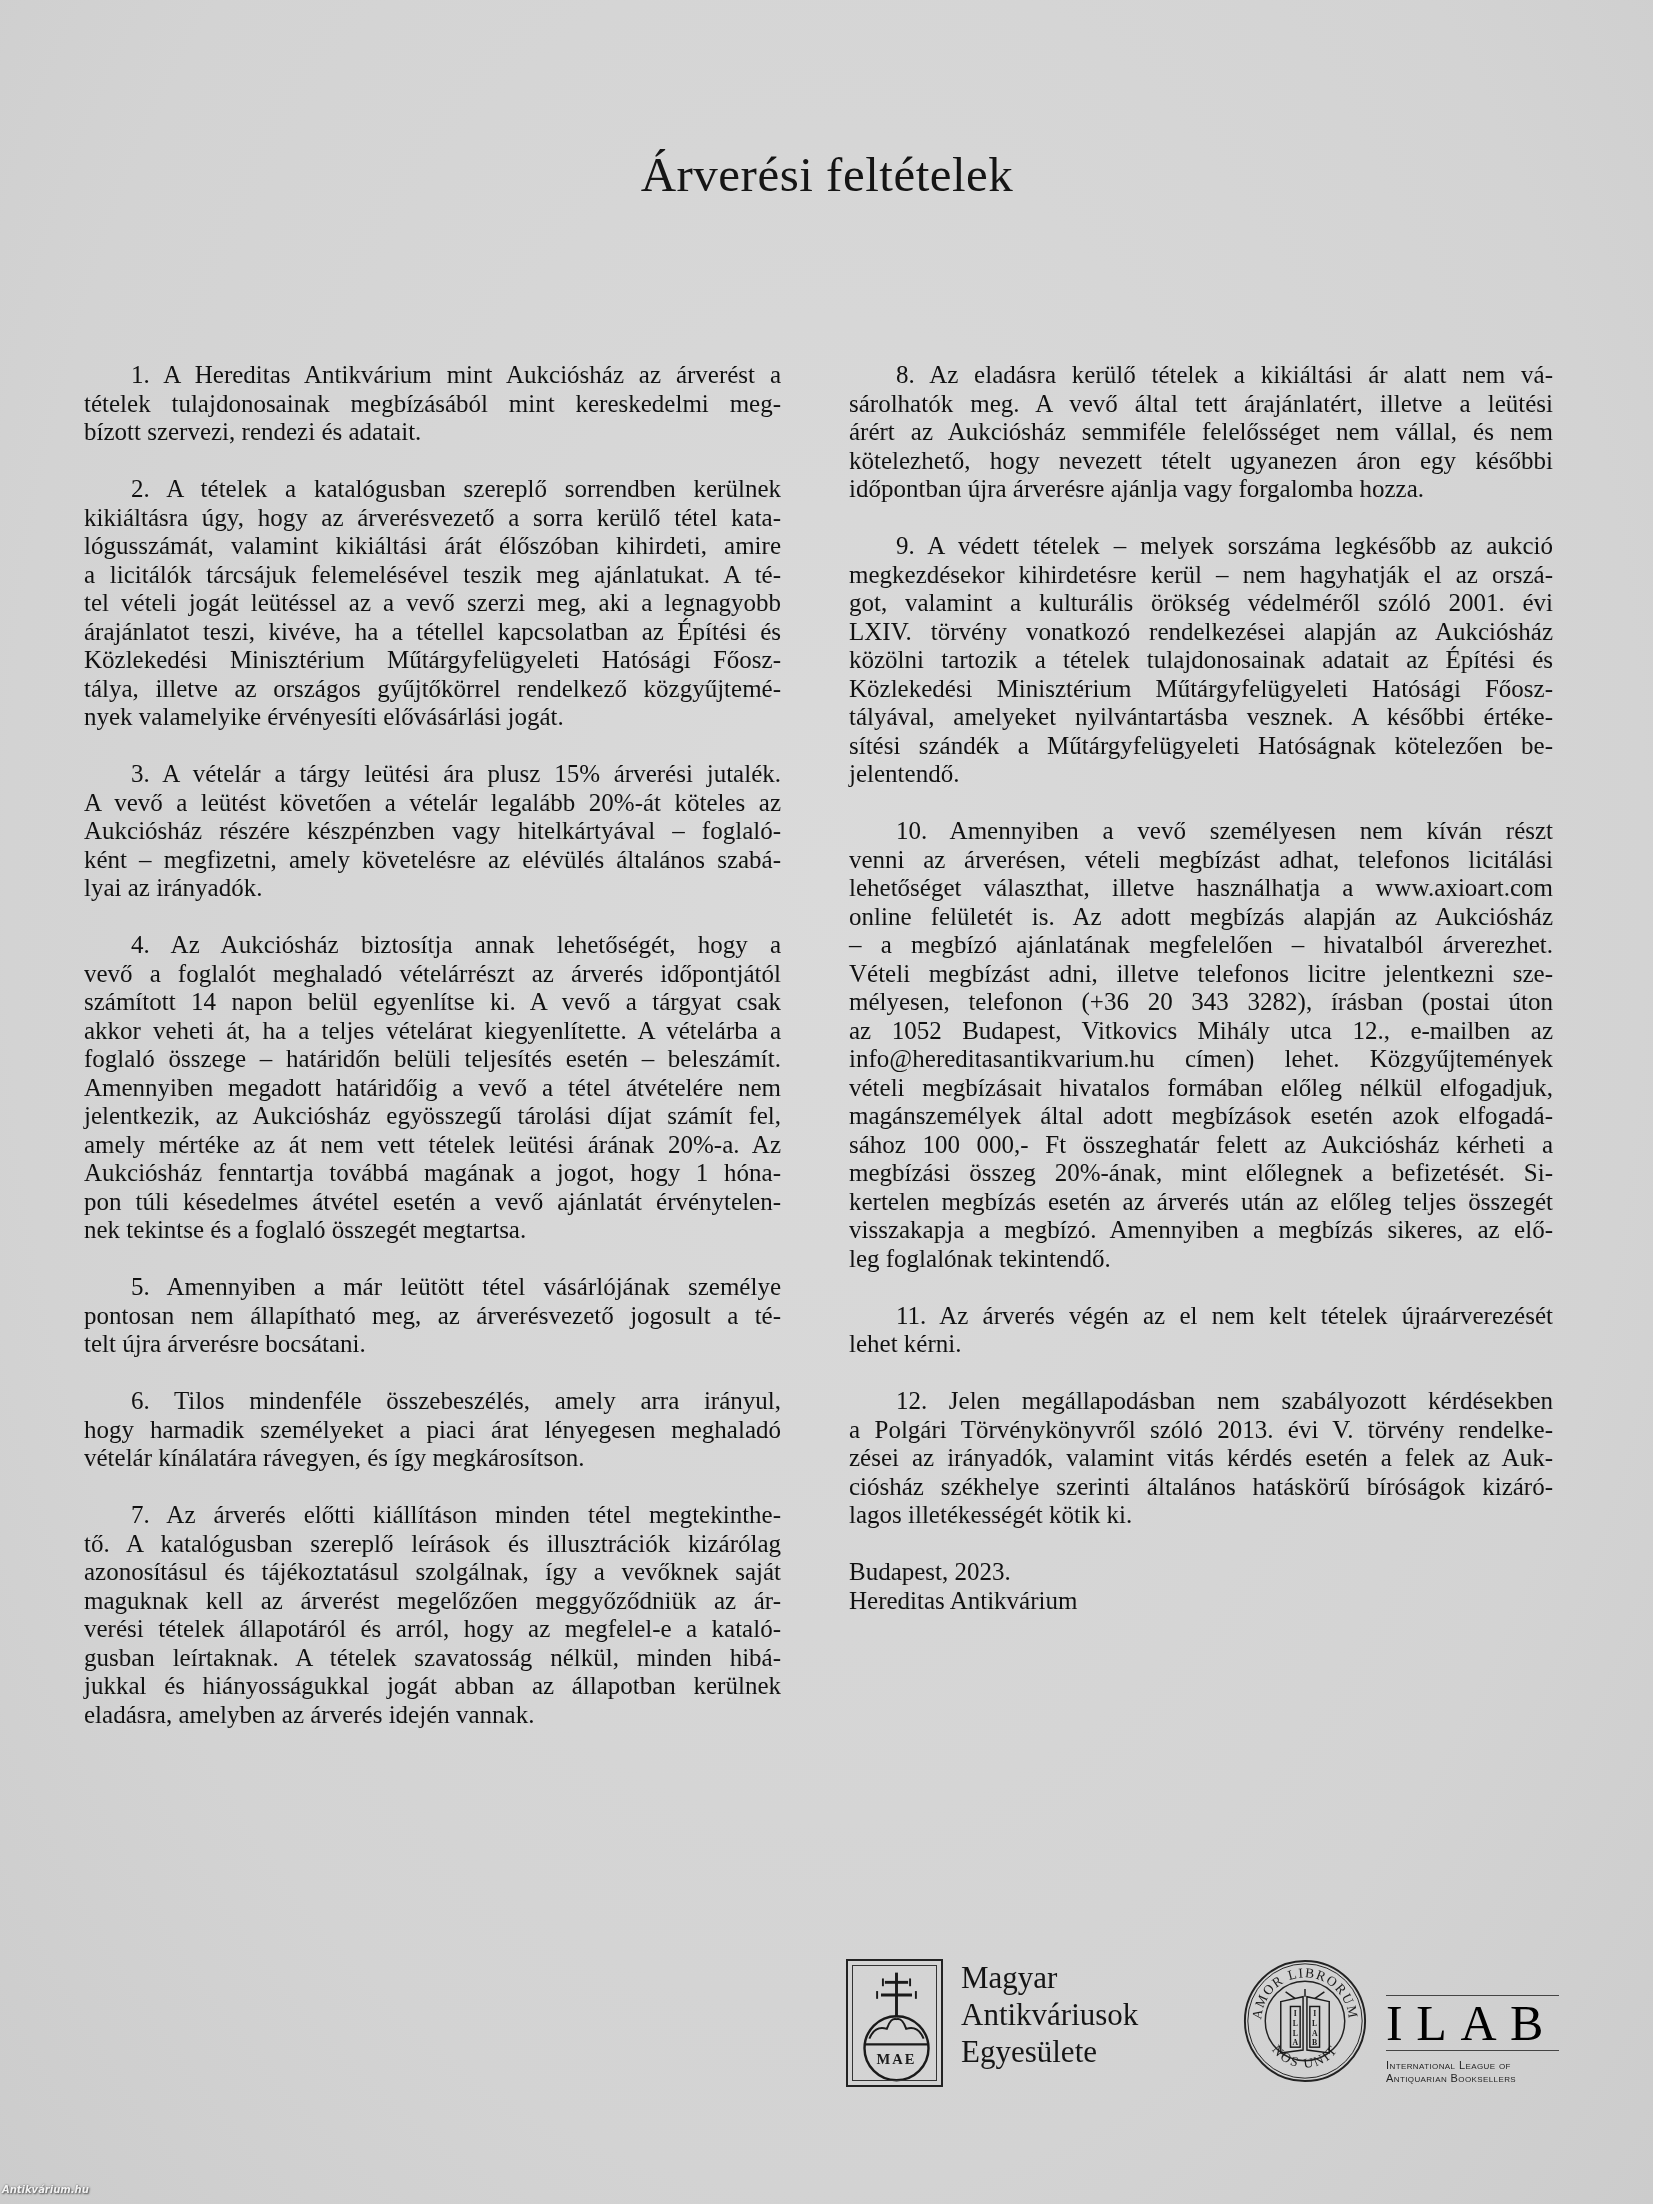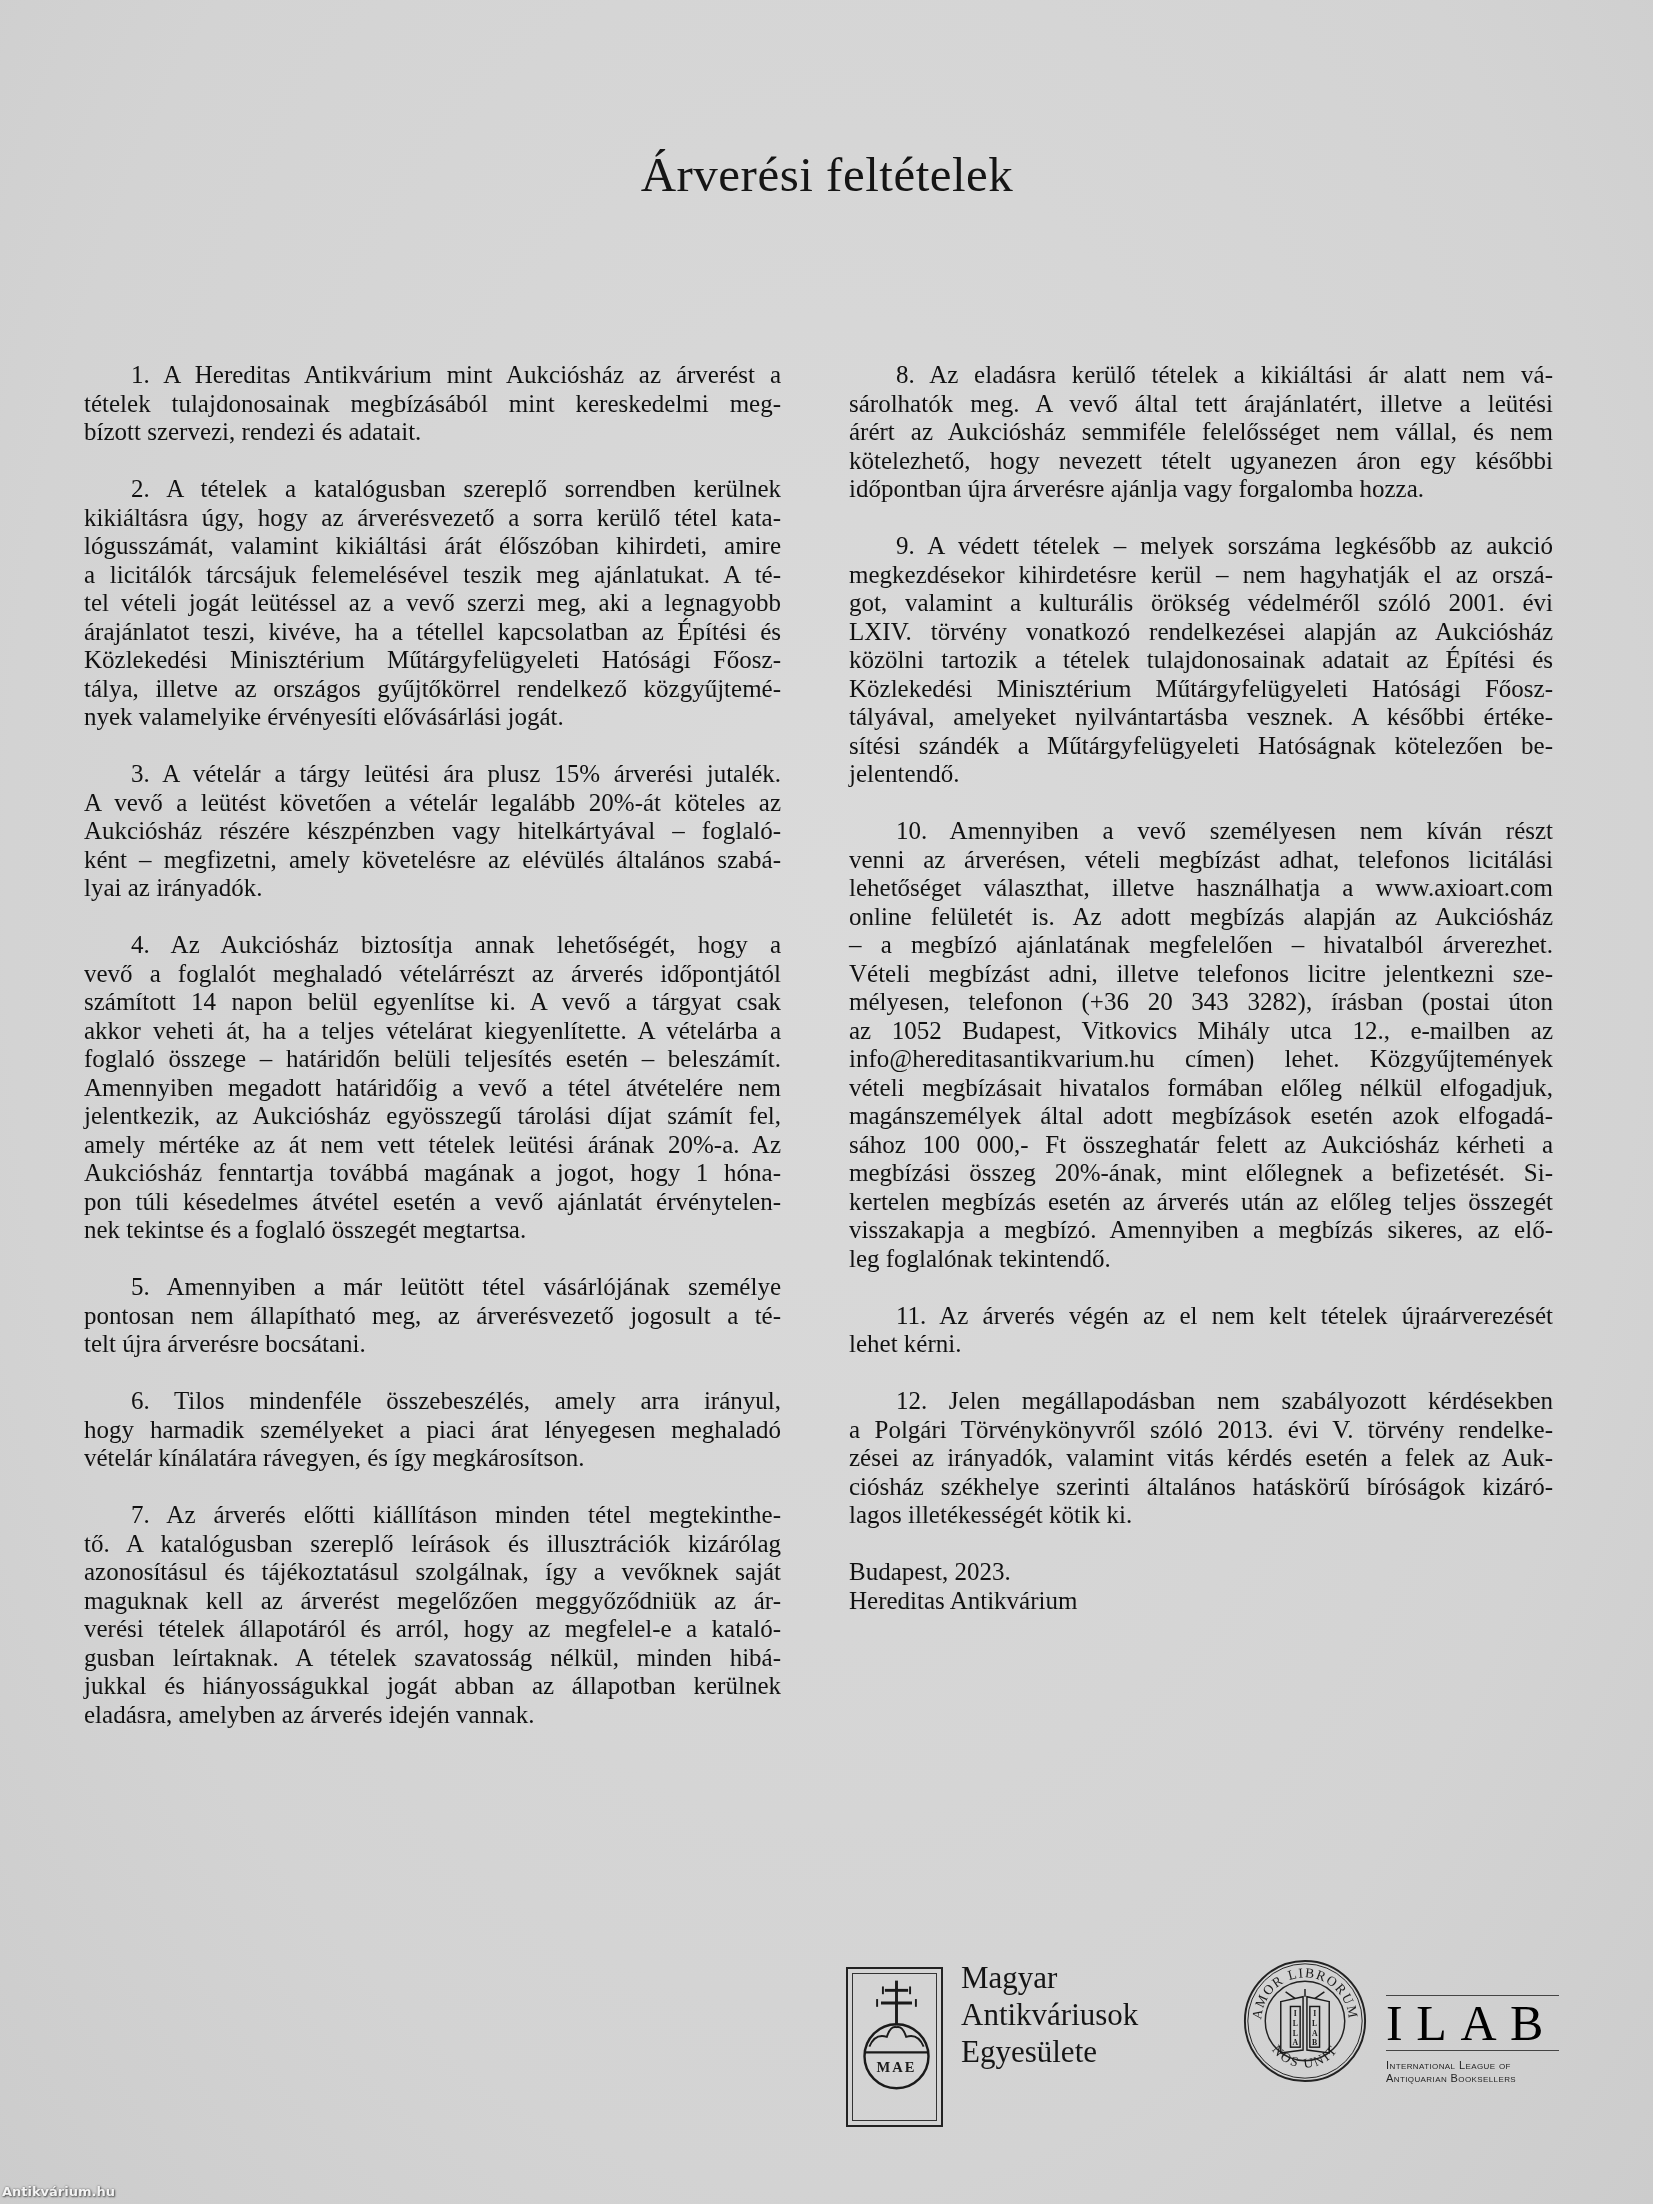--- a/index.html
+++ b/index.html
@@ -21,21 +21,21 @@
   .para { margin: 0 0 28.5px 0; }
   .line {
     display: block; text-align: justify; text-align-last: justify; white-space: nowrap;
     height: 28.5px; overflow: visible;
   }
   .line.first { padding-left: 47px; }
   .line.last { text-align-last: left; }
   .sig .line { text-align-last: left; }
   .logo-mae { position: absolute; left: 846px; top: 1955px; width: 320px; height: 136px; }
   .mae-box {
-    position: absolute; left: 0; top: 12px; width: 97px; height: 160px;
+    position: absolute; left: 0; top: 4px; width: 97px; height: 128px;
     border: 2.9px solid #222; box-sizing: border-box;
   }
   .mae-box::after {
     content: ""; position: absolute; left: 3.9px; top: 3.9px; right: 3.9px; bottom: 3.9px;
     border: 1.5px solid #333;
   }
   .mae-box svg { position: absolute; left: 0; top: 0; }
   .mae-text {
     position: absolute; left: 115px; top: 3.9px; font-size: 31px; line-height: 37px; color: #151515;
   }
@@ -46,22 +46,23 @@
     border-top: 1.9px solid #444; border-bottom: 1.9px solid #444;
     font-size: 50px; line-height: 50px; letter-spacing: 13.6px; color: #000000; text-align: left;
     padding: 1.9px 0;
   }
   .ilab-sub {
     position: absolute; left: 144px; top: 101px; font-family: "Liberation Sans", sans-serif;
     font-size: 11px; line-height: 12.6px; letter-spacing: 0.4px; color: #222; font-variant: small-caps;
   }
   .watermark {
     position: absolute; left: 1.9px; top: 2184px; font-family: "DejaVu Sans", sans-serif;
-    font-weight: bold; font-size: 13px; color: #f4f4f4;
+    font-weight: bold; font-size: 10px; color: #f4f4f4;
     text-shadow: 1px 1px 1.9px #555, 0 0 1.9px #666;
+    font-style: italic;
   }
 </style>
 </head>
 <body>
 
 <div class="title">Árverési feltételek</div>
 
 <div class="col left" id="col-left">
     <div class="para">
       <span class="line first">1. A Hereditas Antikvárium mint Aukciósház az árverést a</span>

